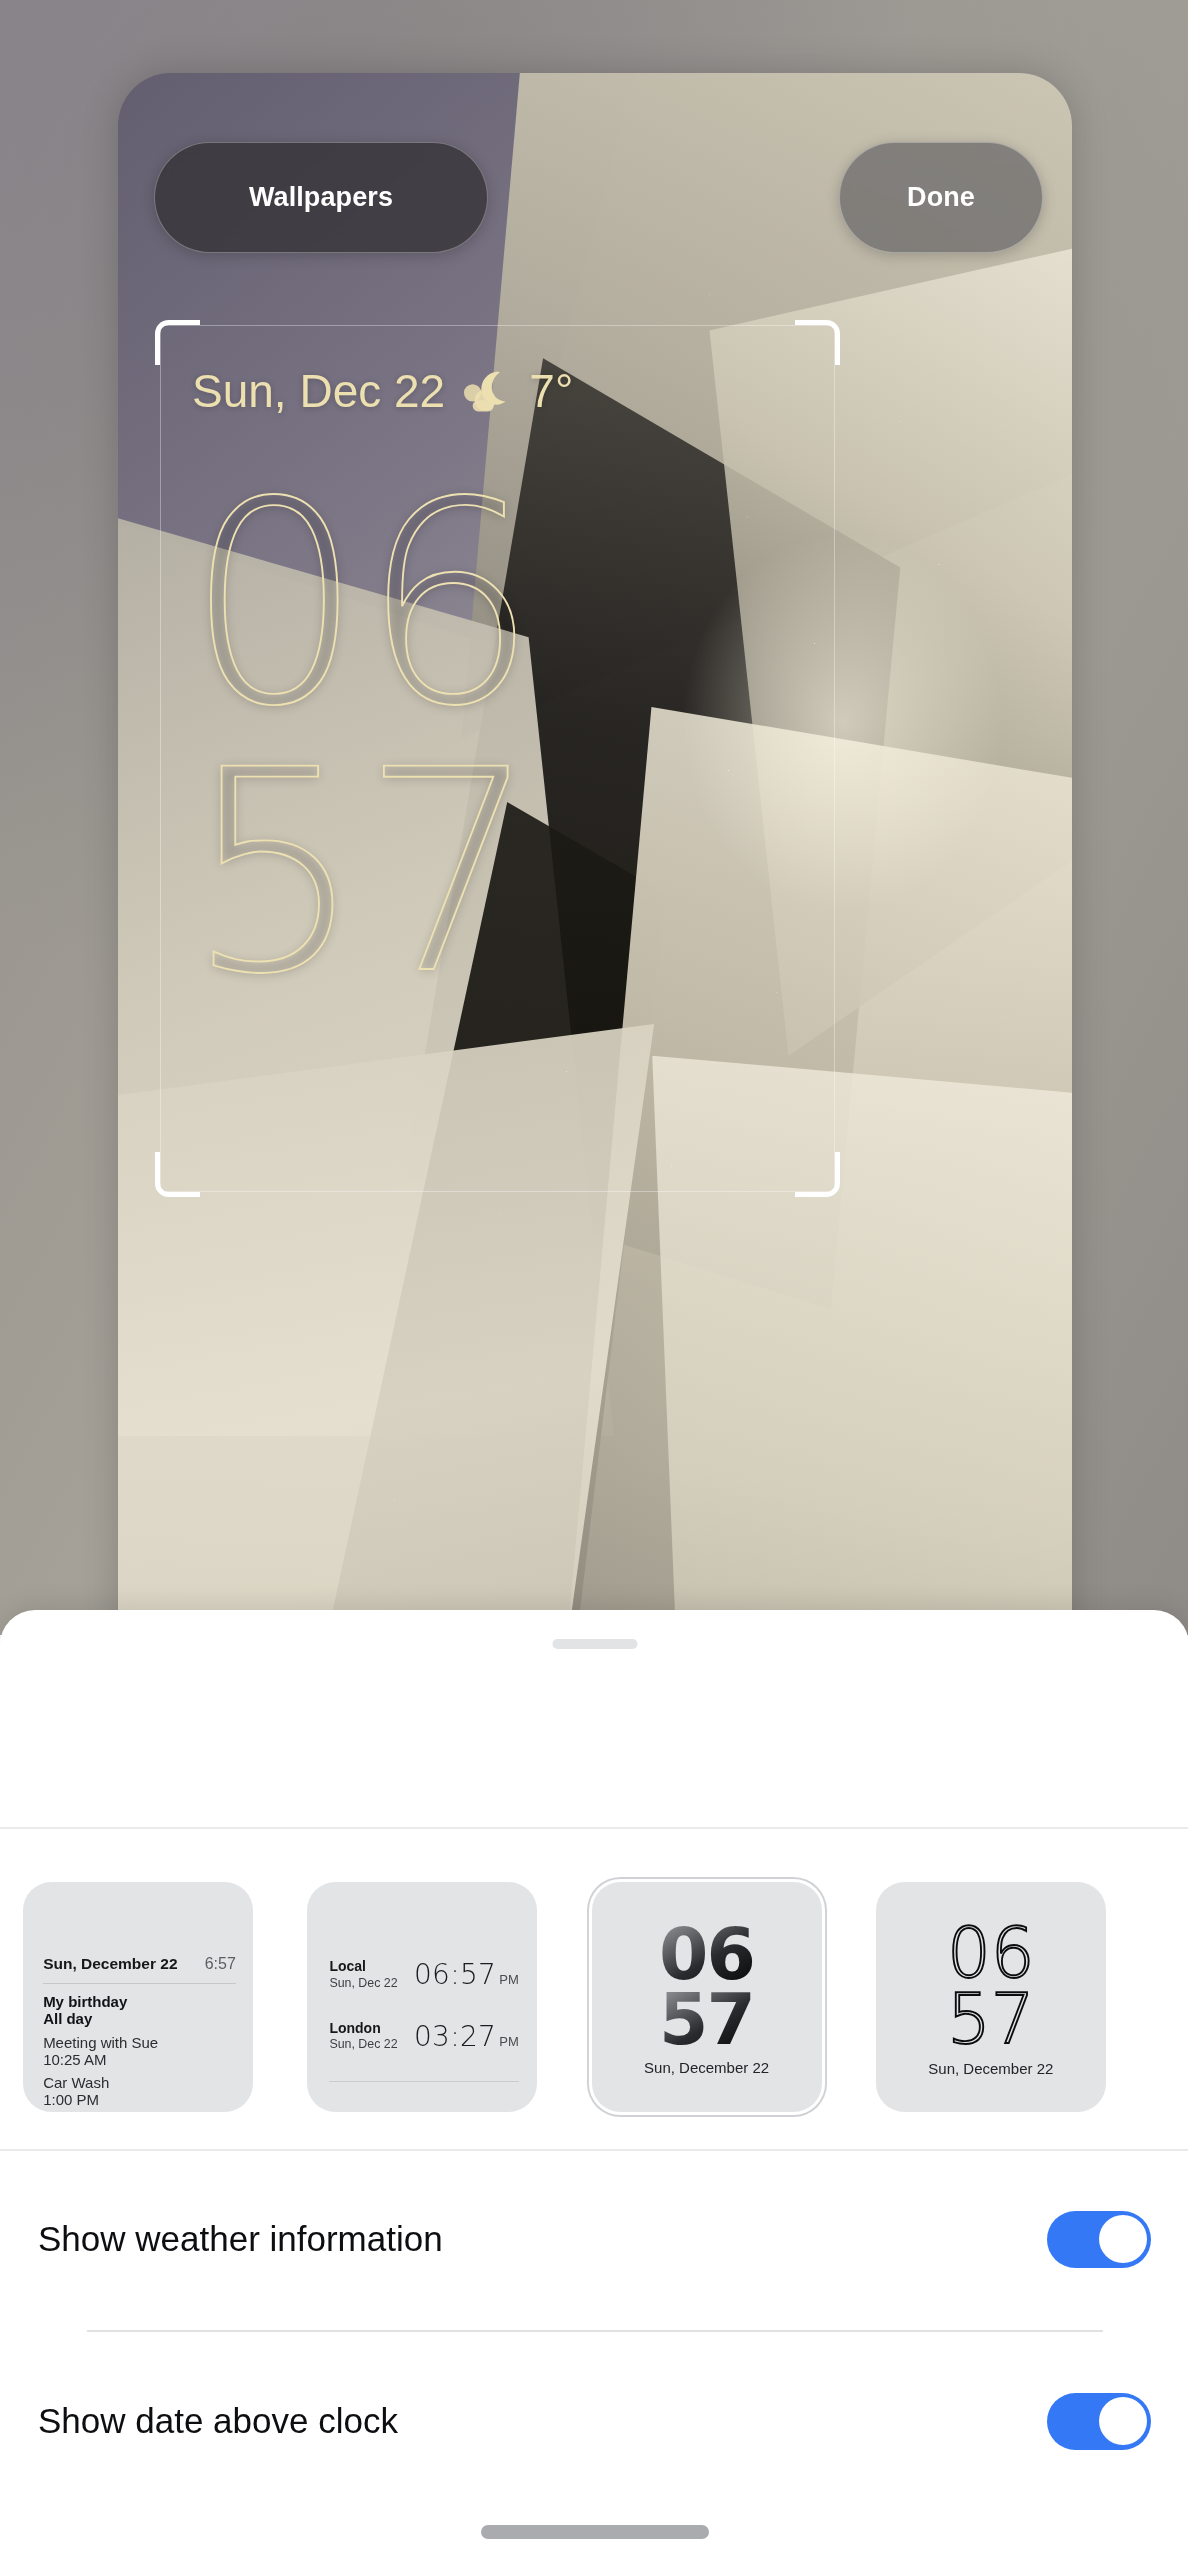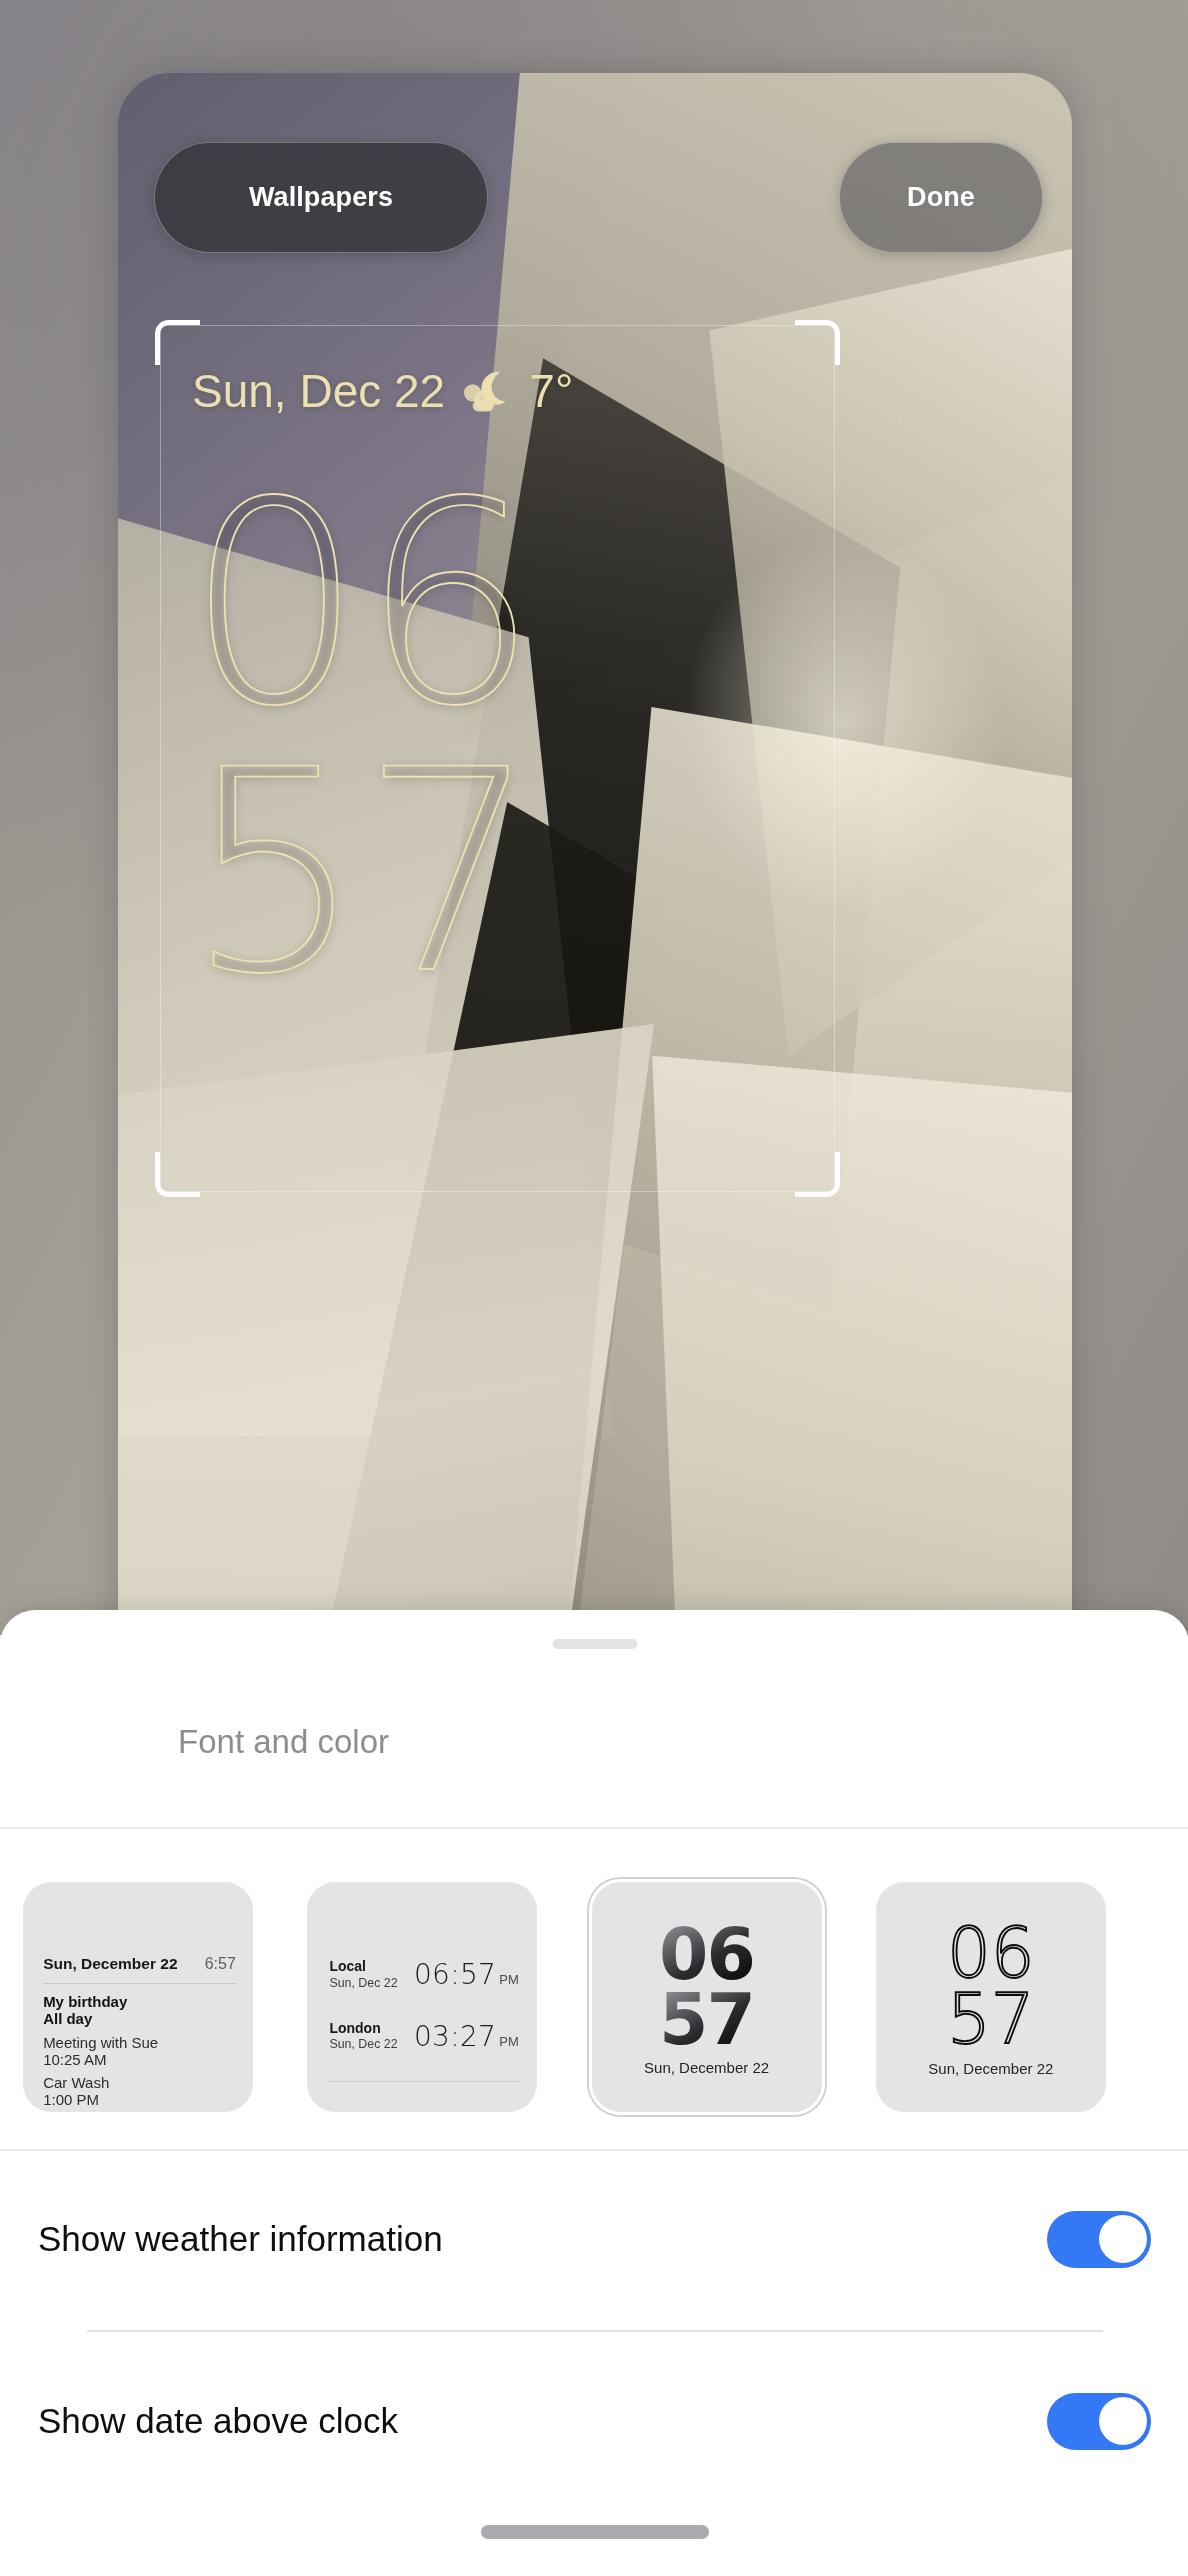--- a/index.html
+++ b/index.html
@@ -299,23 +299,20 @@
   <div id="bigclock">
     <div class="hh">06</div>
     <div class="mm">57</div>
   </div>
 </div>
 
 <div id="sheet">
   <div id="drag-handle"></div>
 
   <div id="tabs">
-    <div class="tab" id="tab-font">
-      <span>Font and color</span>
-    </div>
   </div>
 
   <div class="divider" id="div-1"></div>
 </div>
 
 <div id="thumbs">
 
   <div class="thumb-slot">
     <div class="thumb">
       <div class="cal">

